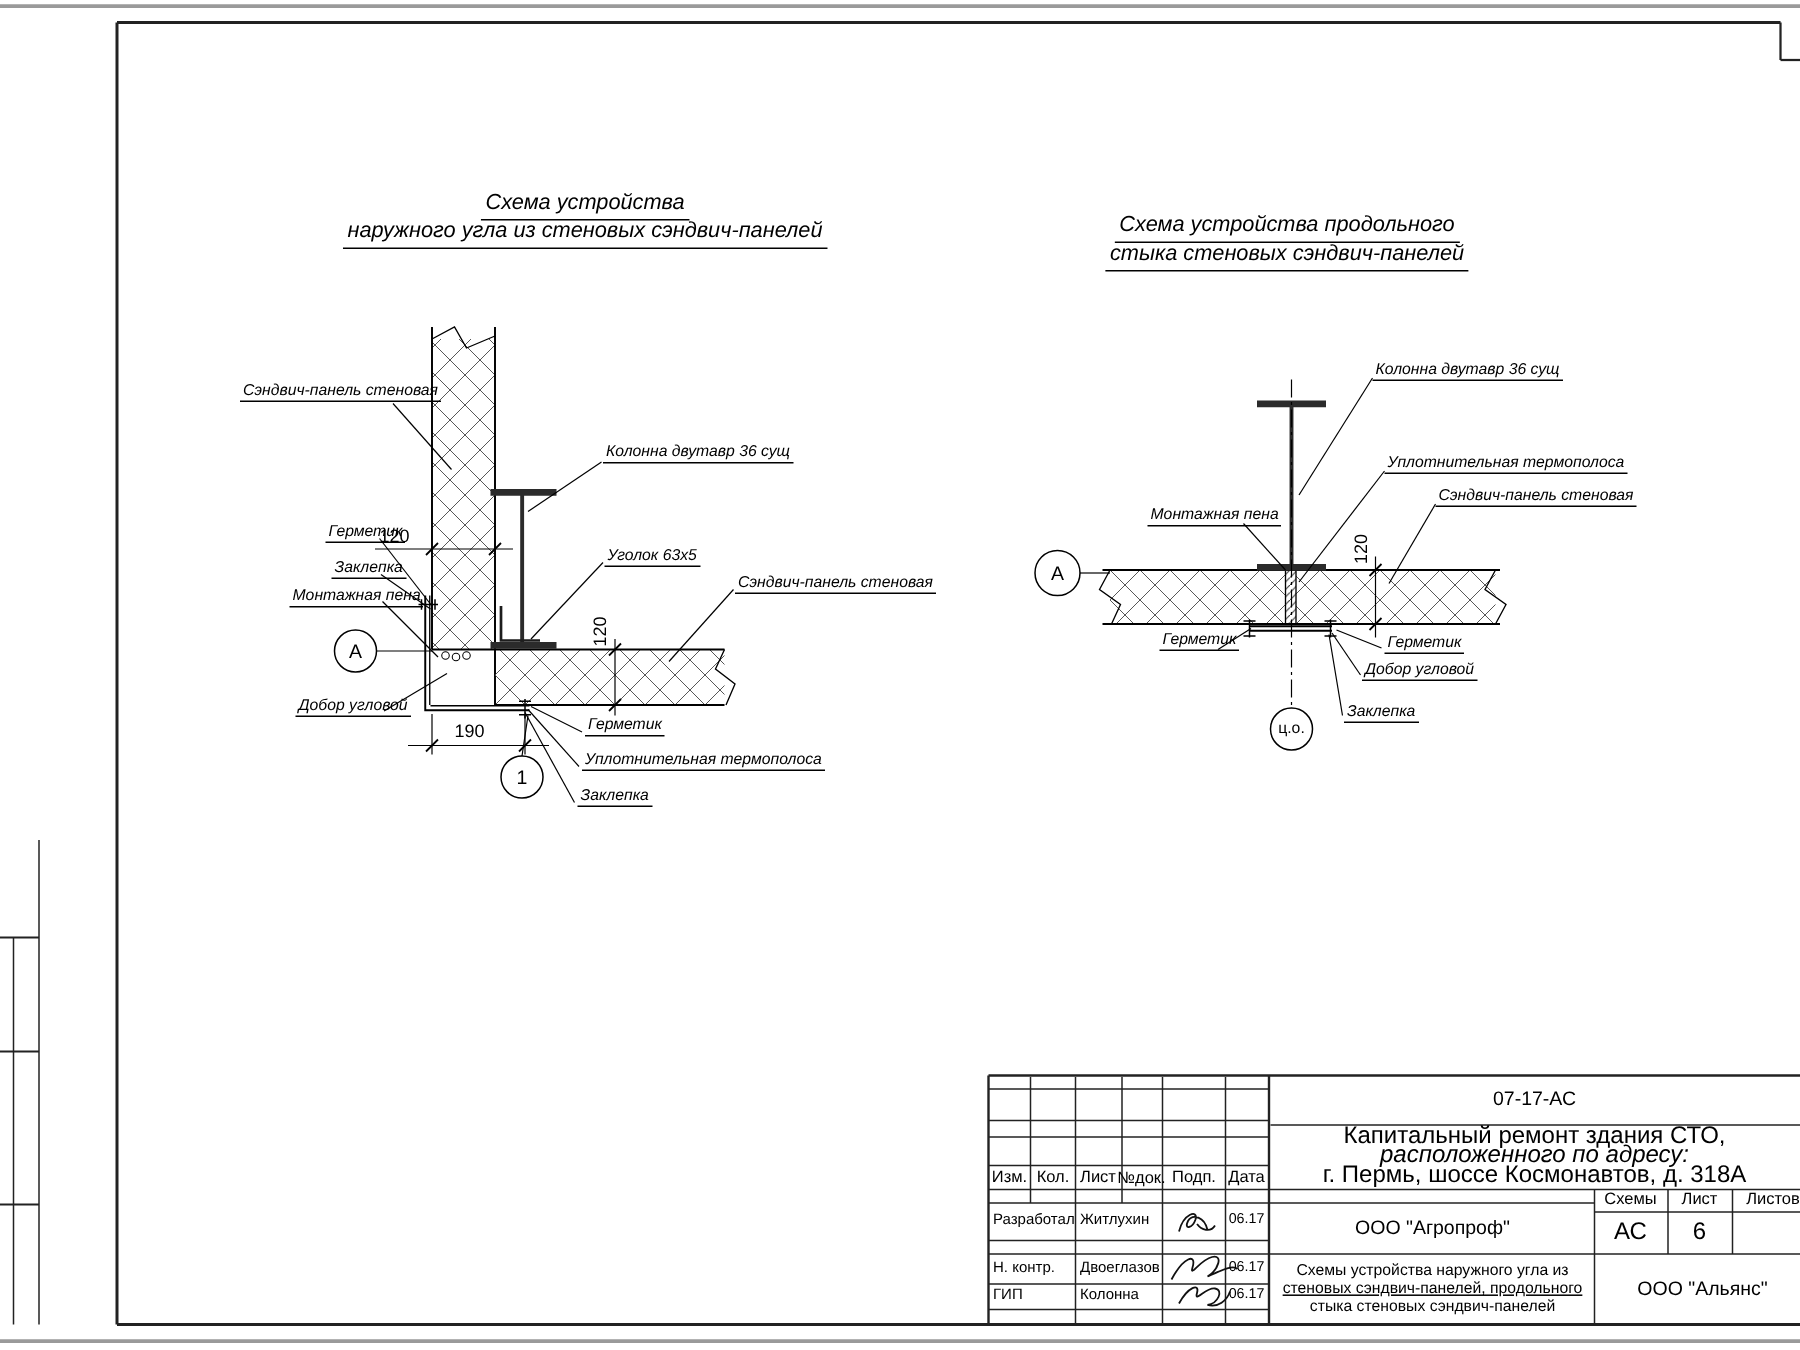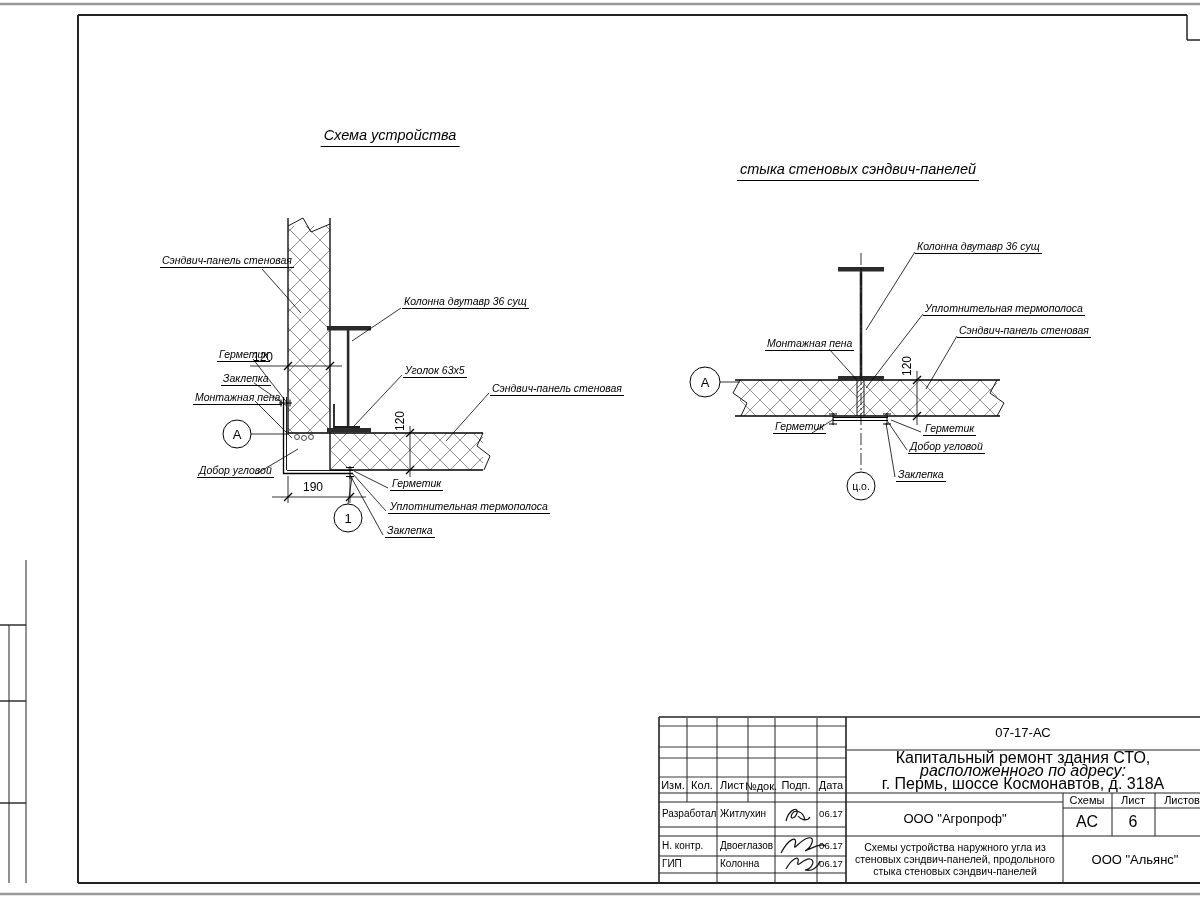--- a/index.html
+++ b/index.html
@@ -200,20 +200,22 @@
     </g>
 
     <g stroke="#111" stroke-width="1.2" fill="none">
       <path d="M786,821 C789,809 799,806 797,813 C795,819 789,820 792,814 C795,809 803,811 805,820 M798,816 C801,820 807,822 810,817"></path>
       <path d="M781,853 C789,838 798,835 795,845 C793,852 800,840 808,838 C816,836 812,847 805,851 C814,847 822,843 825,846"></path>
       <path d="M786,869 C792,858 800,855 798,862 C796,869 804,858 810,859 C816,860 812,869 805,870 C812,872 818,867 820,861"></path>
     </g>
   </svg>
 
   <span class="title" style="left:390px;top:128px;">Схема устройства</span>
+  <span class="title" style="left:390px;top:147px;">наружного угла из стеновых сэндвич-панелей</span>
+  <span class="title" style="left:858px;top:143px;">Схема устройства продольного</span>
   <span class="title" style="left:858px;top:162px;">стыка стеновых сэндвич-панелей</span>
 
   <span class="lbl" style="left:160px;top:255px;">Сэндвич-панель стеновая</span>
   <span class="lbl" style="left:402px;top:296px;">Колонна двутавр 36 сущ</span>
   <span class="lbl" style="left:217px;top:349px;">Герметик</span>
   <span class="lbl" style="left:221px;top:373px;">Заклепка</span>
   <span class="lbl" style="left:193px;top:392px;">Монтажная пена</span>
   <span class="lbl" style="left:403px;top:365px;">Уголок 63х5</span>
   <span class="lbl" style="left:490px;top:383px;">Сэндвич-панель стеновая</span>
   <span class="lbl" style="left:197px;top:465px;">Добор угловой</span>
@@ -253,21 +255,21 @@
   <span class="tb" style="left:831px;top:785px;">Дата</span>
 
   <span class="tb" style="left:1087px;top:800px;">Схемы</span>
   <span class="tb" style="left:1133px;top:800px;">Лист</span>
   <span class="tb" style="left:1182px;top:800px;">Листов</span>
   <span class="tb s12" style="left:1087px;top:822px;">АС</span>
   <span class="tb s12" style="left:1133px;top:822px;">6</span>
 
   <span class="tb s13" style="left:955px;top:819px;">ООО "Агропроф"</span>
   <span class="tb s10" style="left:955px;top:847px;">Схемы устройства наружного угла из</span>
-  <span class="tb s10" style="left:955px;top:859px;">стеновых сэндвич-панелей, продольного</span>
+  <span class="tb s10" style="left:955px;top:859px;text-decoration:underline;">стеновых сэндвич-панелей, продольного</span>
   <span class="tb s10" style="left:955px;top:871px;">стыка стеновых сэндвич-панелей</span>
   <span class="tb s13" style="left:1135px;top:860px;">ООО "Альянс"</span>
 
   <span class="tbl" style="left:662px;top:814px;">Разработал</span>
   <span class="tbl" style="left:720px;top:814px;">Житлухин</span>
   <span class="tb s9" style="left:831px;top:814px;">06.17</span>
   <span class="tbl" style="left:662px;top:846px;">Н. контр.</span>
   <span class="tbl" style="left:720px;top:846px;">Двоеглазов</span>
   <span class="tb s9" style="left:831px;top:846px;">06.17</span>
   <span class="tbl" style="left:662px;top:864px;">ГИП</span>

